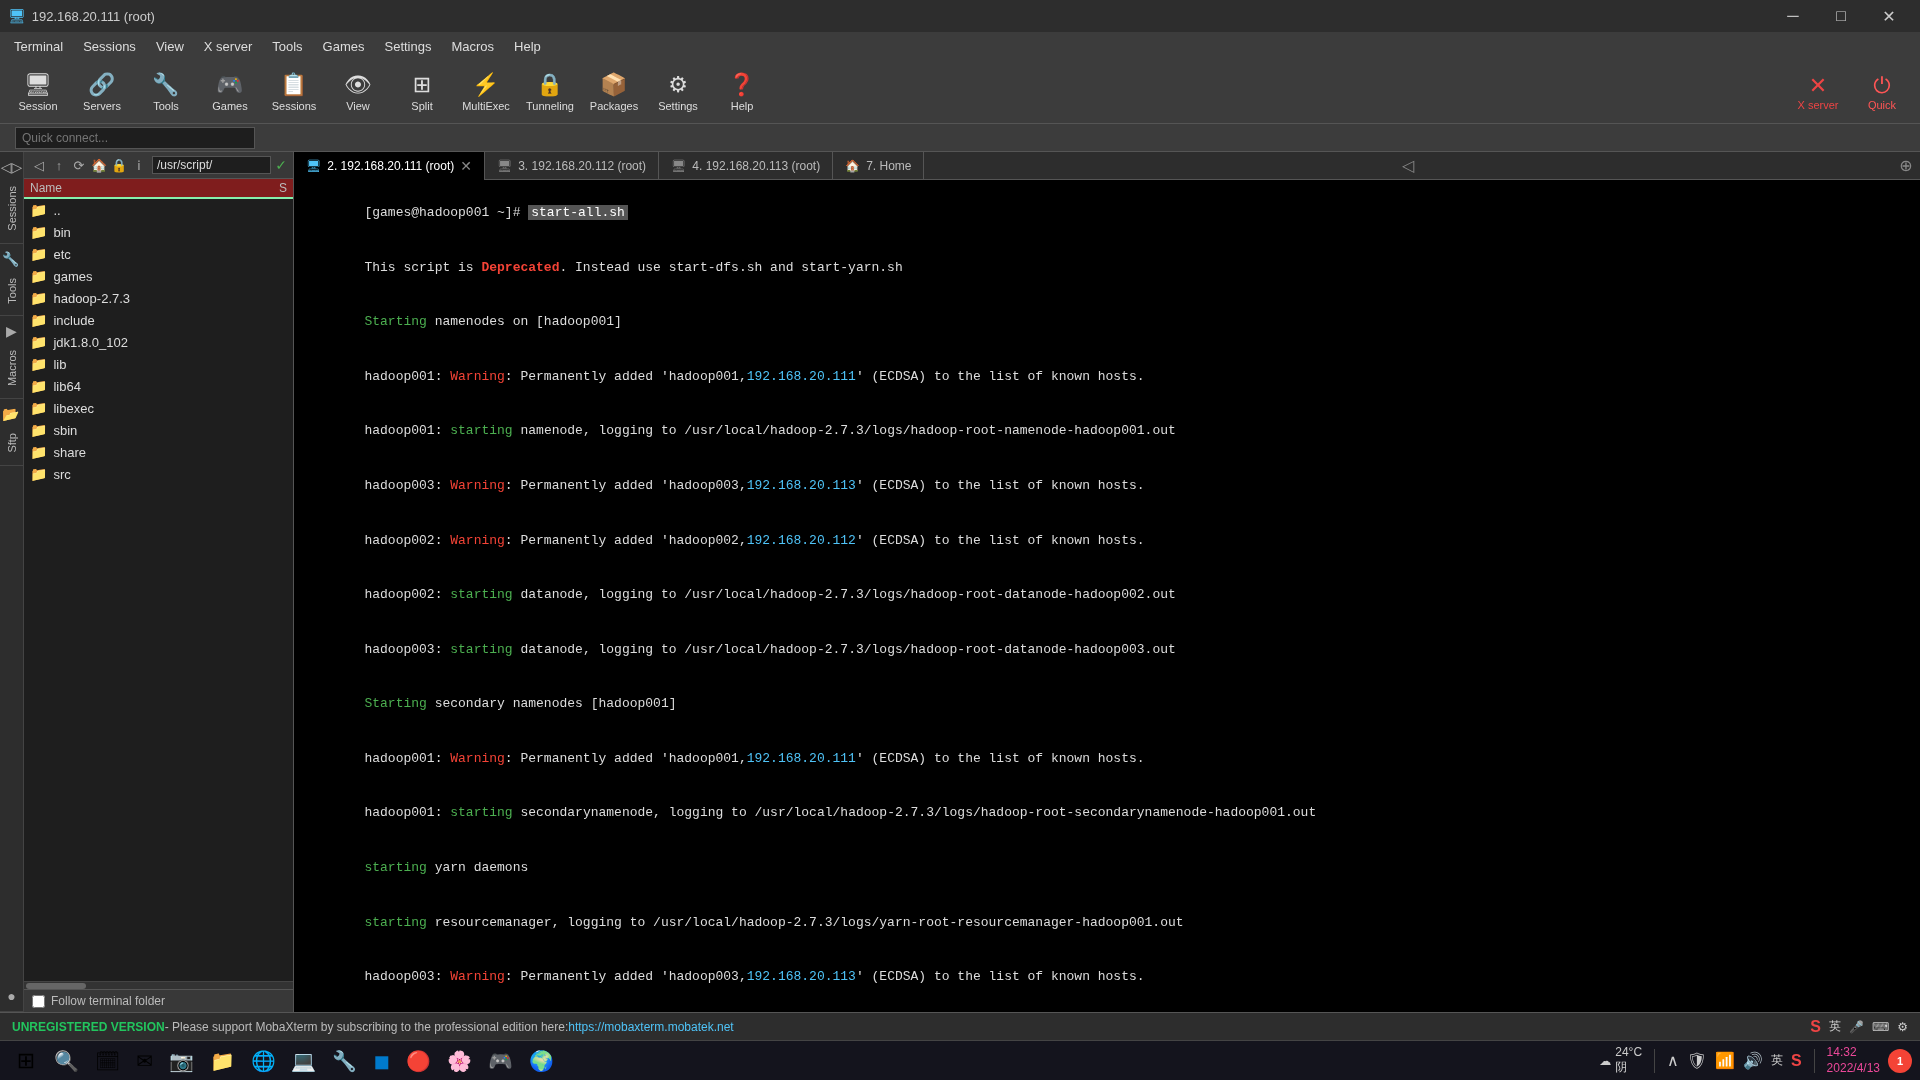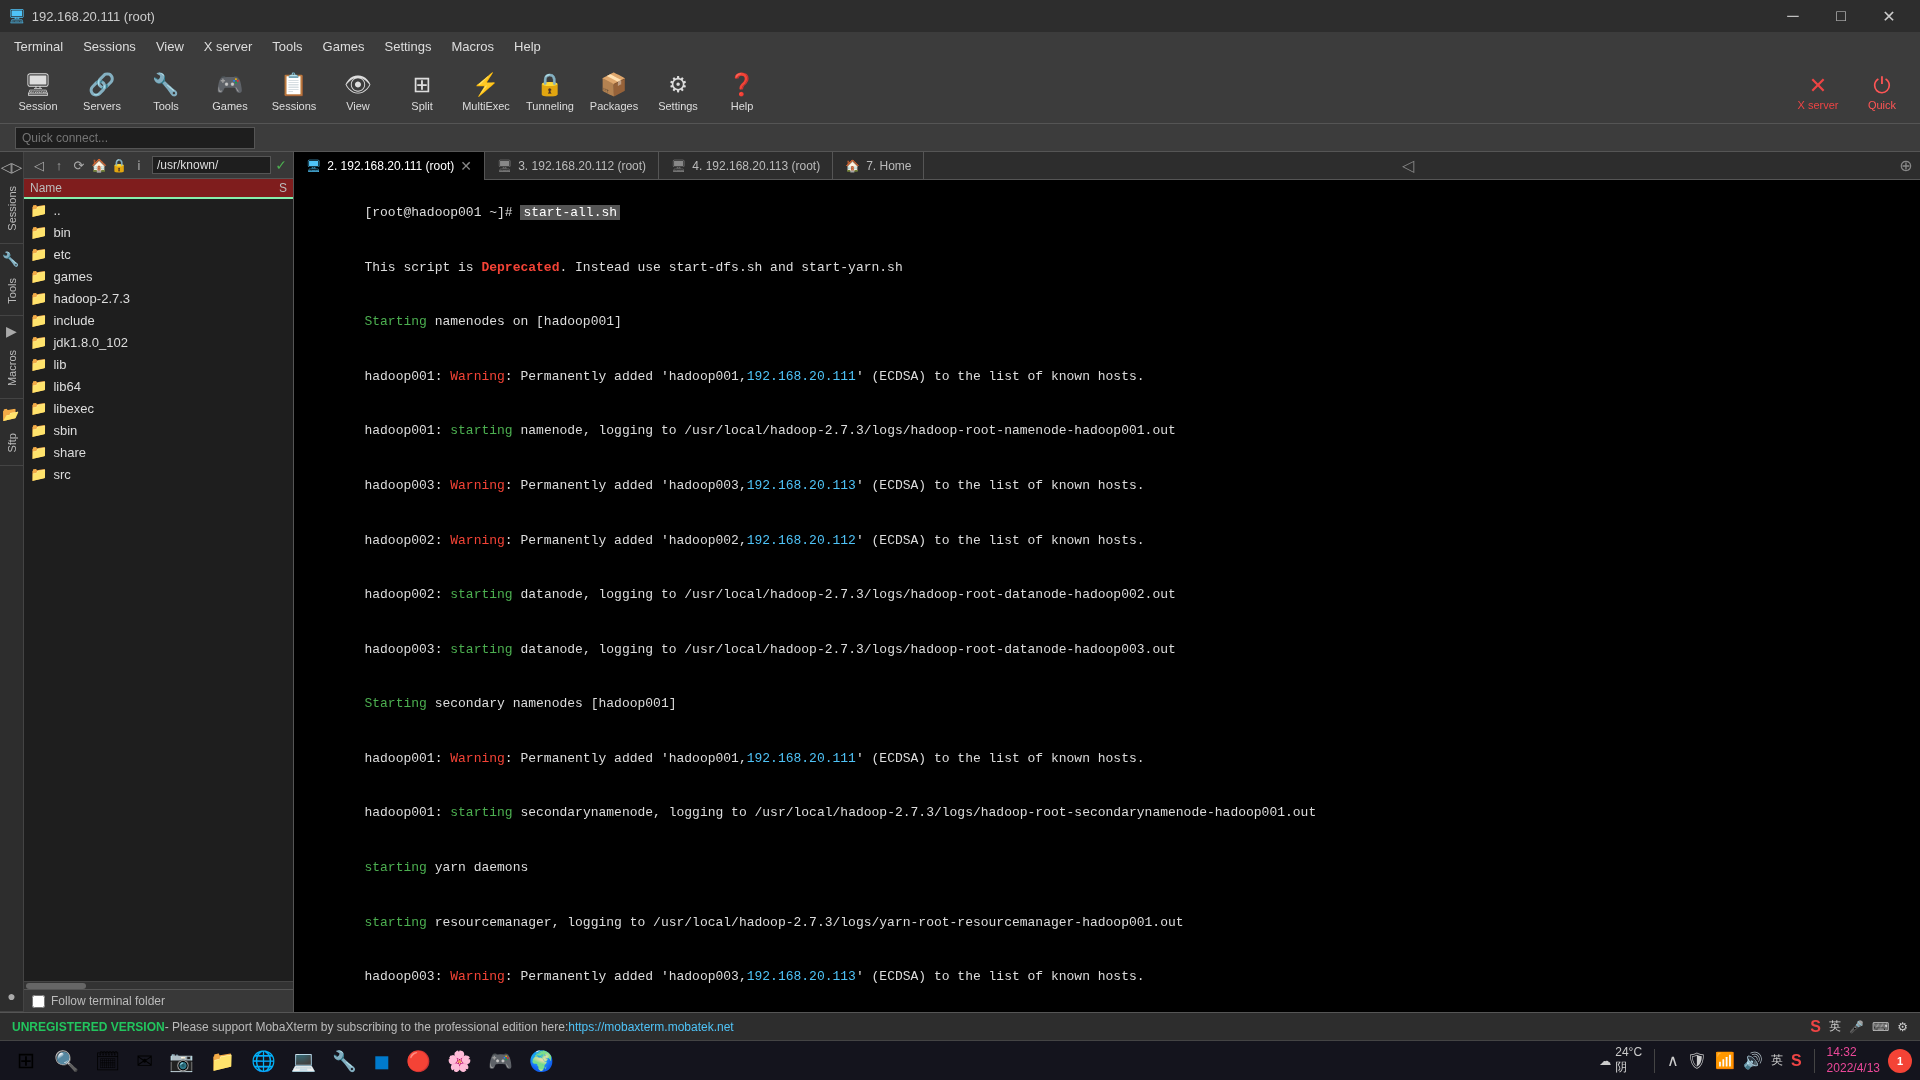--- a/index.html
+++ b/index.html
@@ -386,21 +386,21 @@
   <div id="file-panel">
     <div id="file-path-bar">
       <div class="path-icons">
         <div class="path-icon">◁</div>
         <div class="path-icon">↑</div>
         <div class="path-icon">⟳</div>
         <div class="path-icon">🏠</div>
         <div class="path-icon">🔒</div>
         <div class="path-icon">ℹ</div>
       </div>
-      <span class="path-text">/usr/known/</span>
+      <span class="path-text">/usr/script/</span>
       <span class="path-check">✓</span>
     </div>
     <div id="file-col-header">
       <span class="col-name">Name</span>
       <span class="col-size">S</span>
     </div>
     <div id="file-list">
       <div class="file-item folder">
         <span class="file-icon">📁</span>
         <span>..</span>
@@ -482,21 +482,21 @@
       <div class="tab">
         <span style="color:#888;">🏠</span>
         <span>7. Home</span>
       </div>
       <div class="tab-nav-btn">◁</div>
       <div class="tab-nav-btn">⊕</div>
     </div>
 
     <div id="terminal-content">
       <div class="term-line">
-        <span class="term-prompt">[root@hadoop001 ~]# </span><span style="background:#555;color:#fff;padding:0 3px;">start-all.sh</span>
+        <span class="term-prompt">[games@hadoop001 ~]# </span><span style="background:#555;color:#fff;padding:0 3px;">start-all.sh</span>
       </div>
       <div class="term-line">
         <span>This script is </span><span style="color:#f44336;font-weight:bold;">Deprecated</span><span>. Instead use start-dfs.sh and start-yarn.sh</span>
       </div>
       <div class="term-line">
         <span class="term-green">Starting</span><span> namenodes on [hadoop001]</span>
       </div>
       <div class="term-line">
         hadoop001: <span style="color:#f44336;">Warning</span>: Permanently added 'hadoop001,<span style="color:#4fc3f7;">192.168.20.111</span>' (ECDSA) to the list of known hosts.
       </div>

